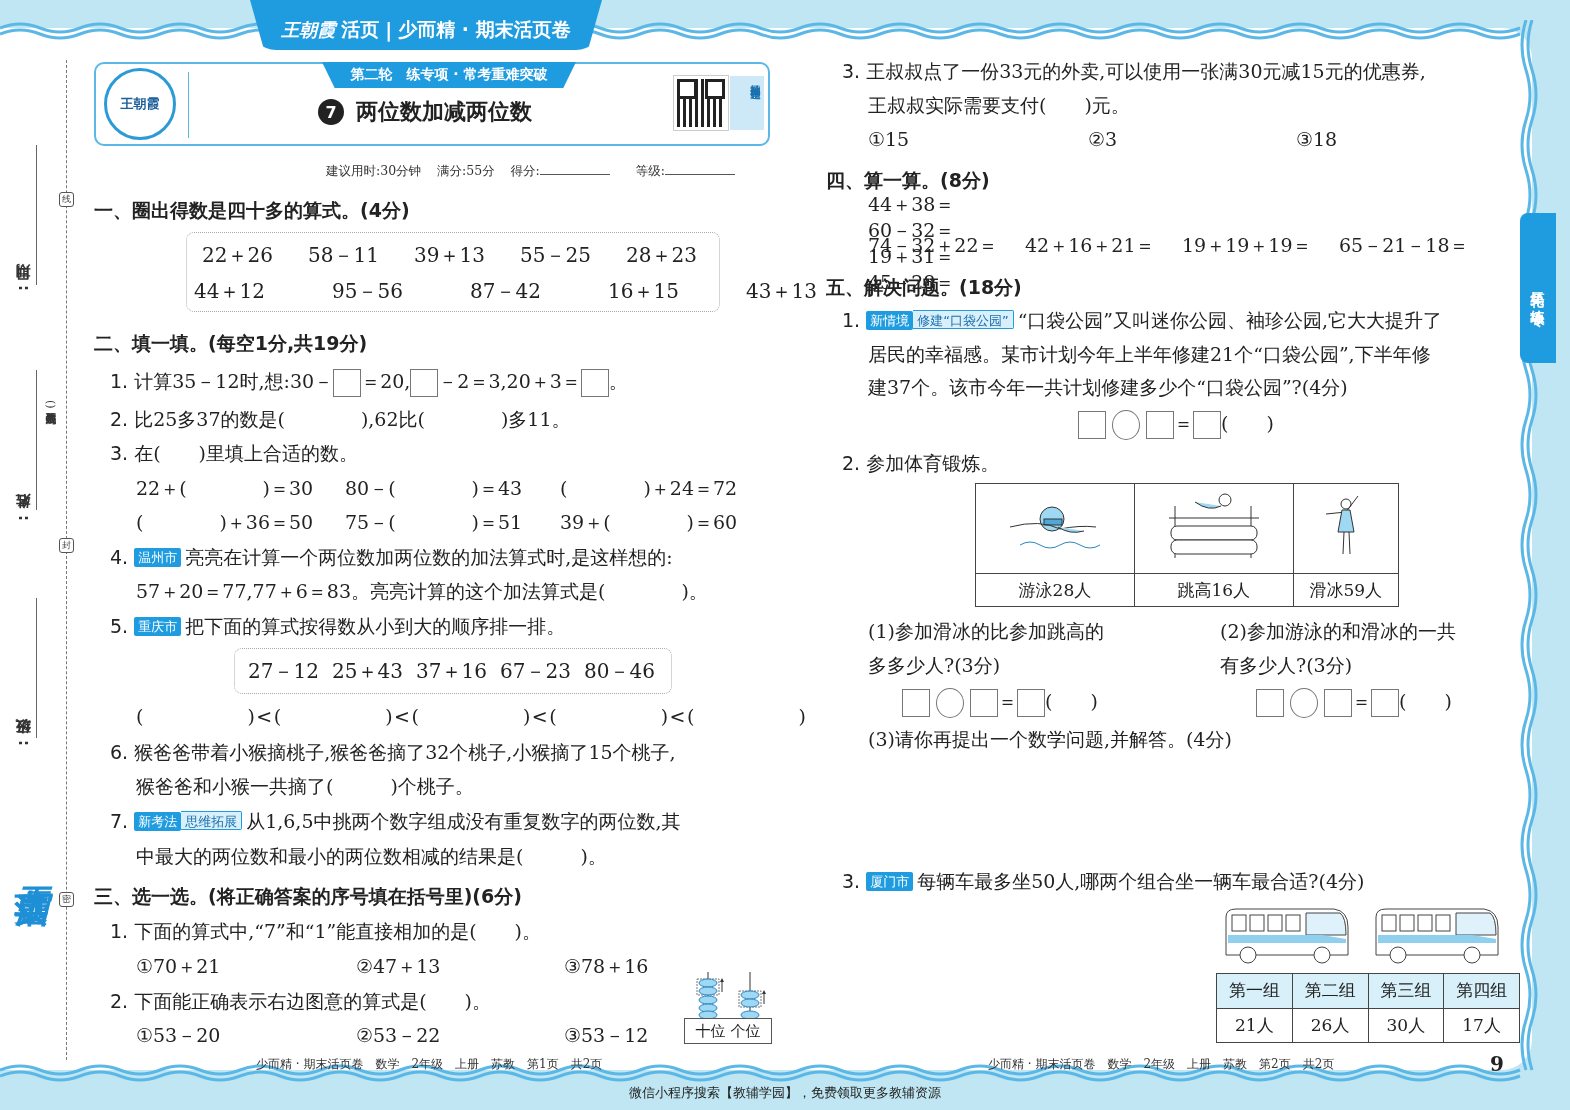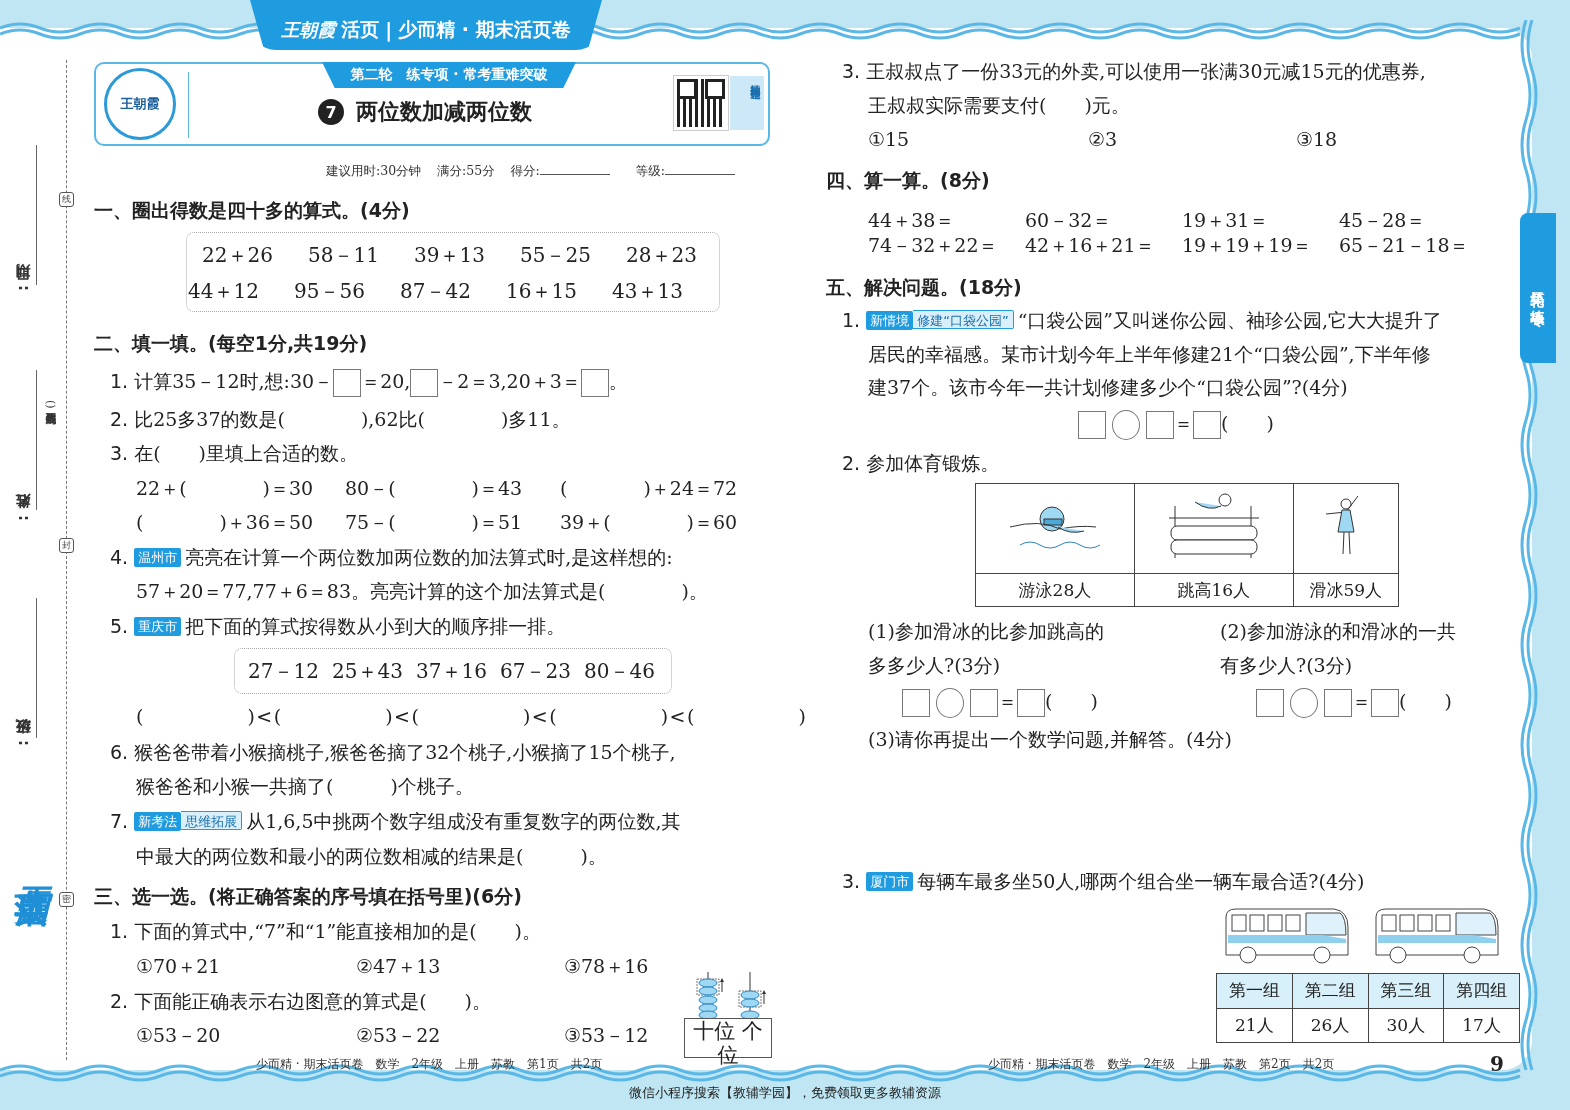--- a/index.html
+++ b/index.html
@@ -158,22 +158,22 @@
     position: absolute; left: 1216px; top: 973px; width: 304px; height: 70px; border-collapse: collapse;
     border: 1.5px solid #444;
   }
   .groups-table td { border: 1px solid #444; text-align: center; font-size: 17px; }
   .groups-table tr.hdr td { background: #d7f0f9; }
 
   .bus { position: absolute; top: 905px; width: 130px; height: 60px; }
 
   .abacus { position: absolute; left: 684px; top: 972px; width: 88px; height: 72px; }
   .abacus .base {
-    position: absolute; left: 0; top: 46px; width: 88px; height: 40px; border: 1px solid #555;
-    font-size: 21px; text-align: center; line-height: 24px; background: #fff;
+    position: absolute; left: 0; top: 46px; width: 88px; height: 26px; border: 1px solid #555;
+    font-size: 15px; text-align: center; line-height: 24px; background: #fff;
   }
 
   .footer { position: absolute; top: 1056px; font-size: 12px; color: #333; white-space: nowrap; }
   .page-num { position: absolute; left: 1490px; top: 1052px; font-size: 20px; font-weight: bold; }
 </style>
 </head>
 <body>
 
 <div class="paper"></div>
 <svg class="wave-top" viewBox="0 0 1532 24" preserveAspectRatio="none">
@@ -236,21 +236,21 @@
 
 <div class="t sec" style="left:94px;top:197px;">一、圈出得数是四十多的算式。(4分)</div>
 <div class="dotted-box" style="left:186px;top:232px;width:534px;height:80px;"></div>
 <div class="grid-row" style="left:202px;top:242px;">
   <span style="width:106px">22＋26</span>
   <span style="width:106px">58－11</span>
   <span style="width:106px">39＋13</span>
   <span style="width:106px">55－25</span>
   <span style="width:106px">28＋23</span>
 </div>
-<div class="grid-row" style="left:188px;top:278px;">
+<div class="grid-row" style="left:194px;top:278px;gap:32px;">
   <span style="width:106px">44＋12</span>
   <span style="width:106px">95－56</span>
   <span style="width:106px">87－42</span>
   <span style="width:106px">16＋15</span>
   <span style="width:106px">43＋13</span>
 </div>
 
 <div class="t sec" style="left:94px;top:330px;">二、填一填。(每空1分,共19分)</div>
 <div class="t" style="left:110px;top:368px;">
   <span class="qn">1.</span><span>计算35－12时,想:30－</span><span class="box-inline"></span><span>＝20,</span><span class="box-inline"></span><span>－2＝3,20＋3＝</span><span class="box-inline"></span><span>。</span>
@@ -336,21 +336,21 @@
 
 <div class="t" style="left:842px;top:58px;">
   <span class="qn">3.</span><span>王叔叔点了一份33元的外卖,可以使用一张满30元减15元的优惠券,</span>
 </div>
 <div class="t" style="left:868px;top:92px;">王叔叔实际需要支付(　　)元。</div>
 <div class="t" style="left:868px;top:126px;">①15</div>
 <div class="t" style="left:1088px;top:126px;">②3</div>
 <div class="t" style="left:1296px;top:126px;">③18</div>
 
 <div class="t sec" style="left:826px;top:167px;">四、算一算。(8分)</div>
-<div class="grid-row" style="left:868px;top:208px;font-size:19px;">
+<div class="grid-row" style="left:868px;top:192px;font-size:19px;flex-direction:column;">
   <span style="width:157px">44＋38＝</span>
   <span style="width:157px">60－32＝</span>
   <span style="width:157px">19＋31＝</span>
   <span style="width:157px">45－28＝</span>
 </div>
 <div class="grid-row" style="left:868px;top:233px;font-size:19px;">
   <span style="width:157px">74－32＋22＝</span>
   <span style="width:157px">42＋16＋21＝</span>
   <span style="width:157px">19＋19＋19＝</span>
   <span style="width:157px">65－21－18＝</span>

